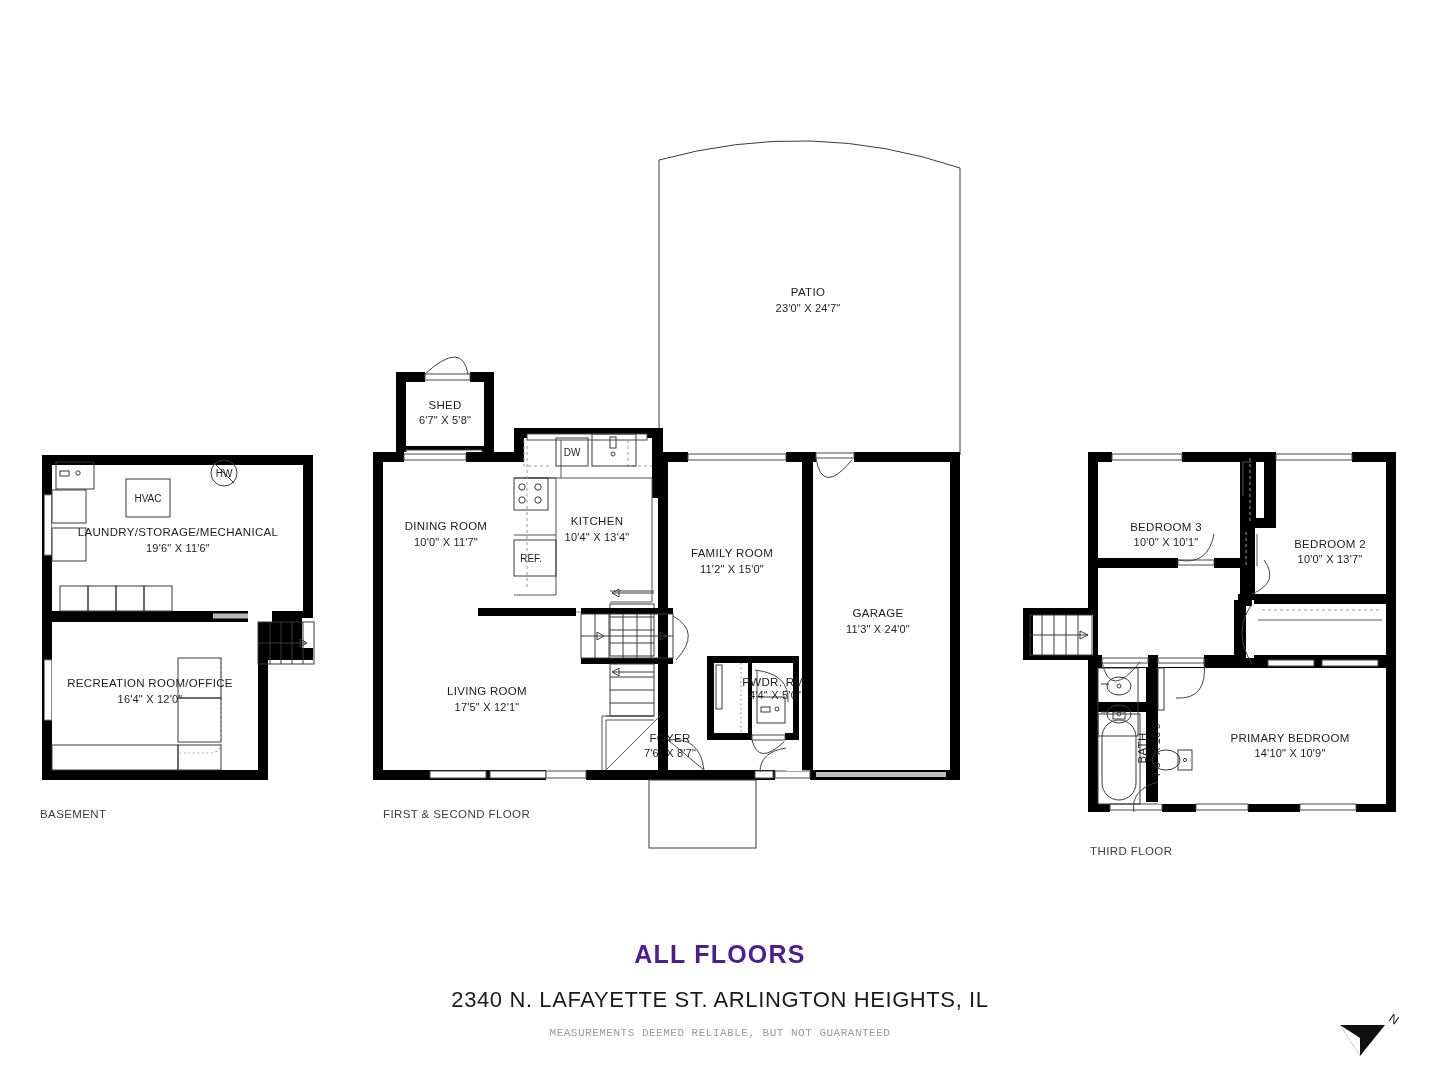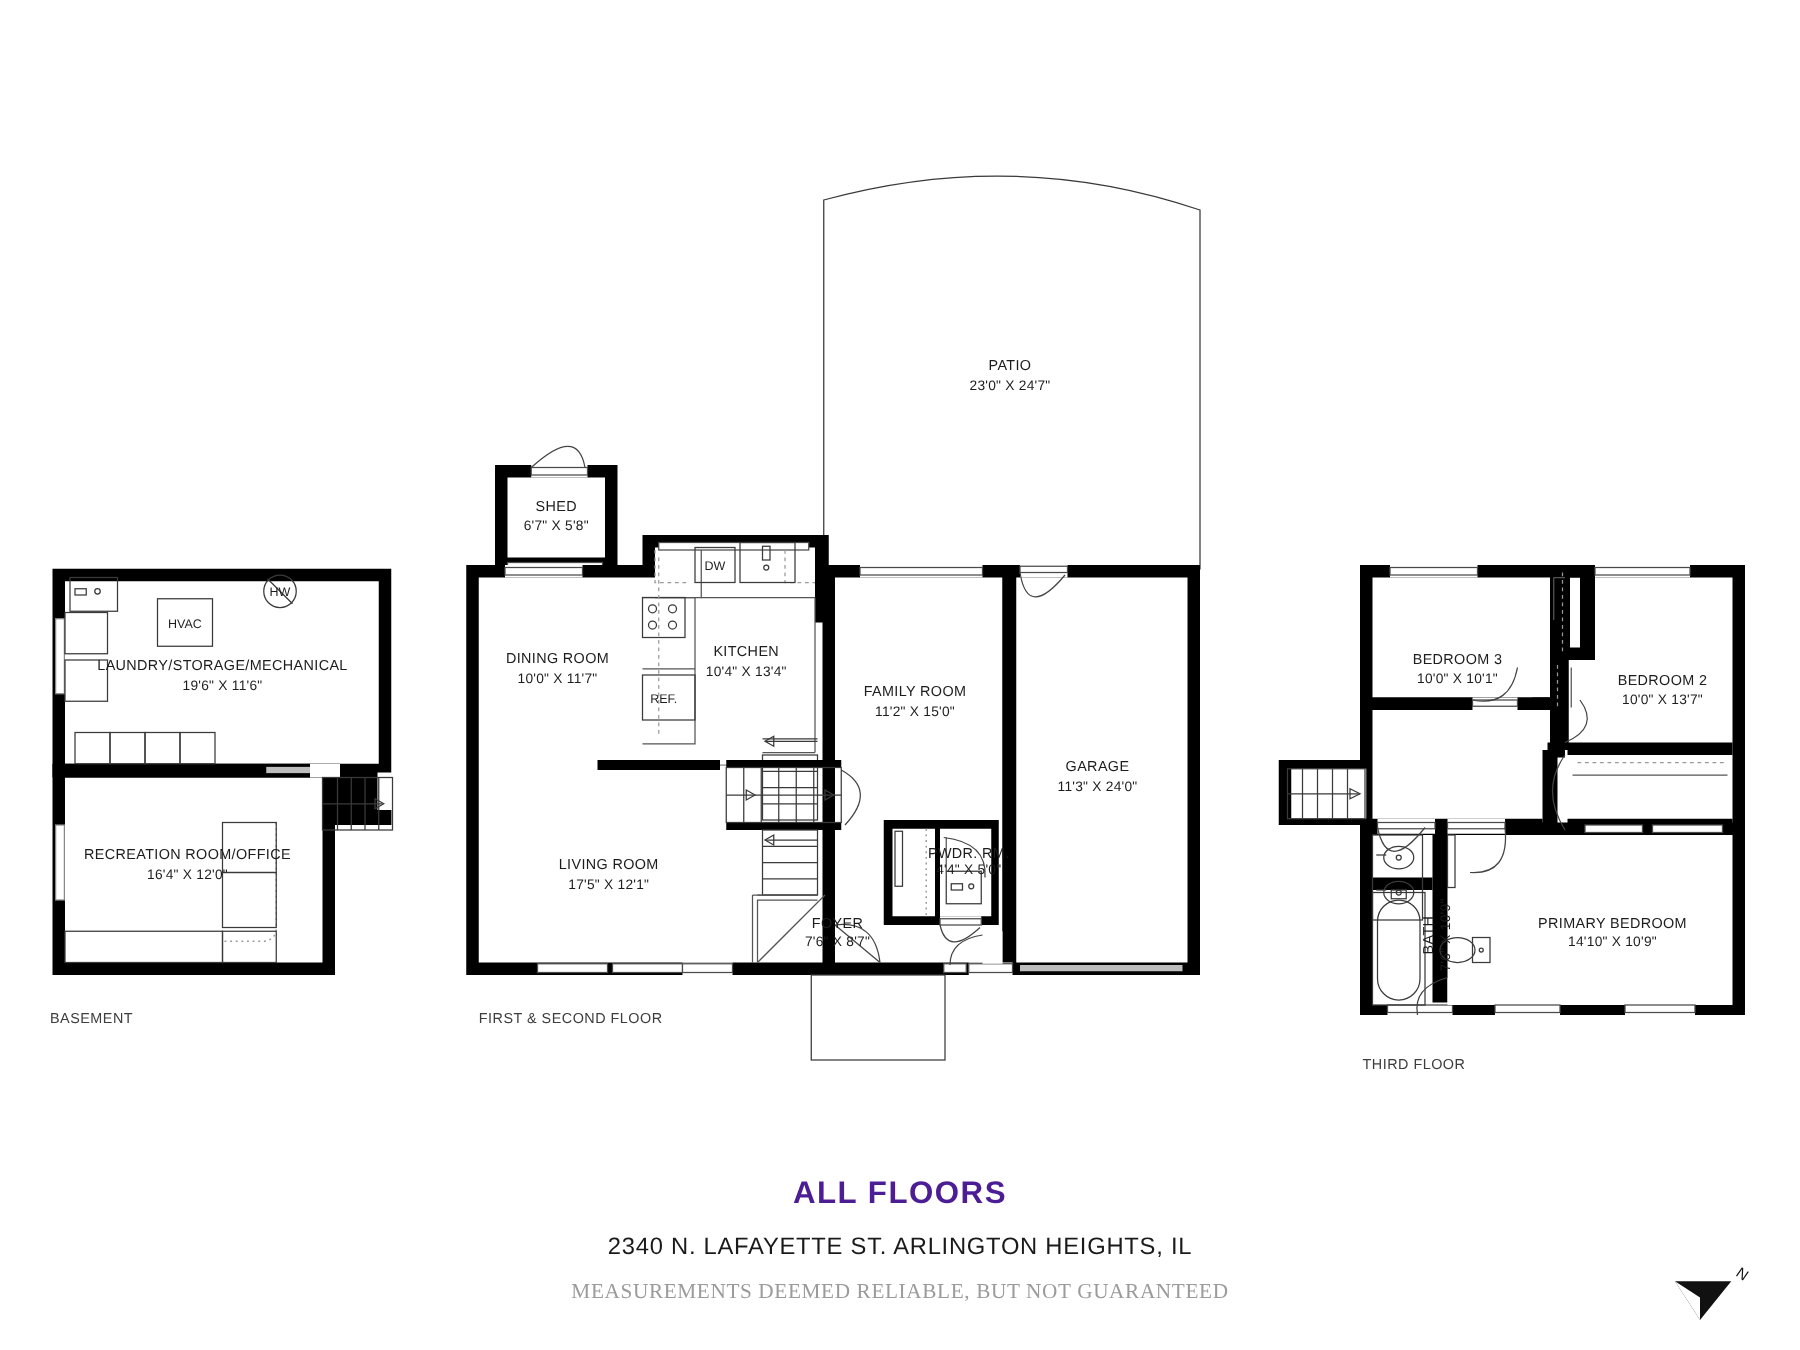--- a/index.html
+++ b/index.html
@@ -76,28 +76,28 @@
   #title-main {
     font-family: "Liberation Sans", sans-serif;
     font-size: 25px;
     font-weight: bold;
     letter-spacing: 1.2px;
     color: #4c1d95;
     margin: 0 0 18px 0;
   }
   #title-address {
     font-family: "Liberation Sans", sans-serif;
-    font-size: 19px;
+    font-size: 22px;
     letter-spacing: 0.6px;
     color: #1a1a1a;
     margin: 0 0 14px 0;
   }
   #title-disclaimer {
-    font-family: Liberation Serif, serif;
-    font-size: 17px;
+    font-family: Liberation Mono, monospace;
+    font-size: 11px;
     letter-spacing: 0.5px;
     color: #9b9b9b;
     margin: 0;
   }
   #compass {
     position: absolute;
     left: 1336px;
     top: 1006px;
     width: 66px;
     height: 56px;

